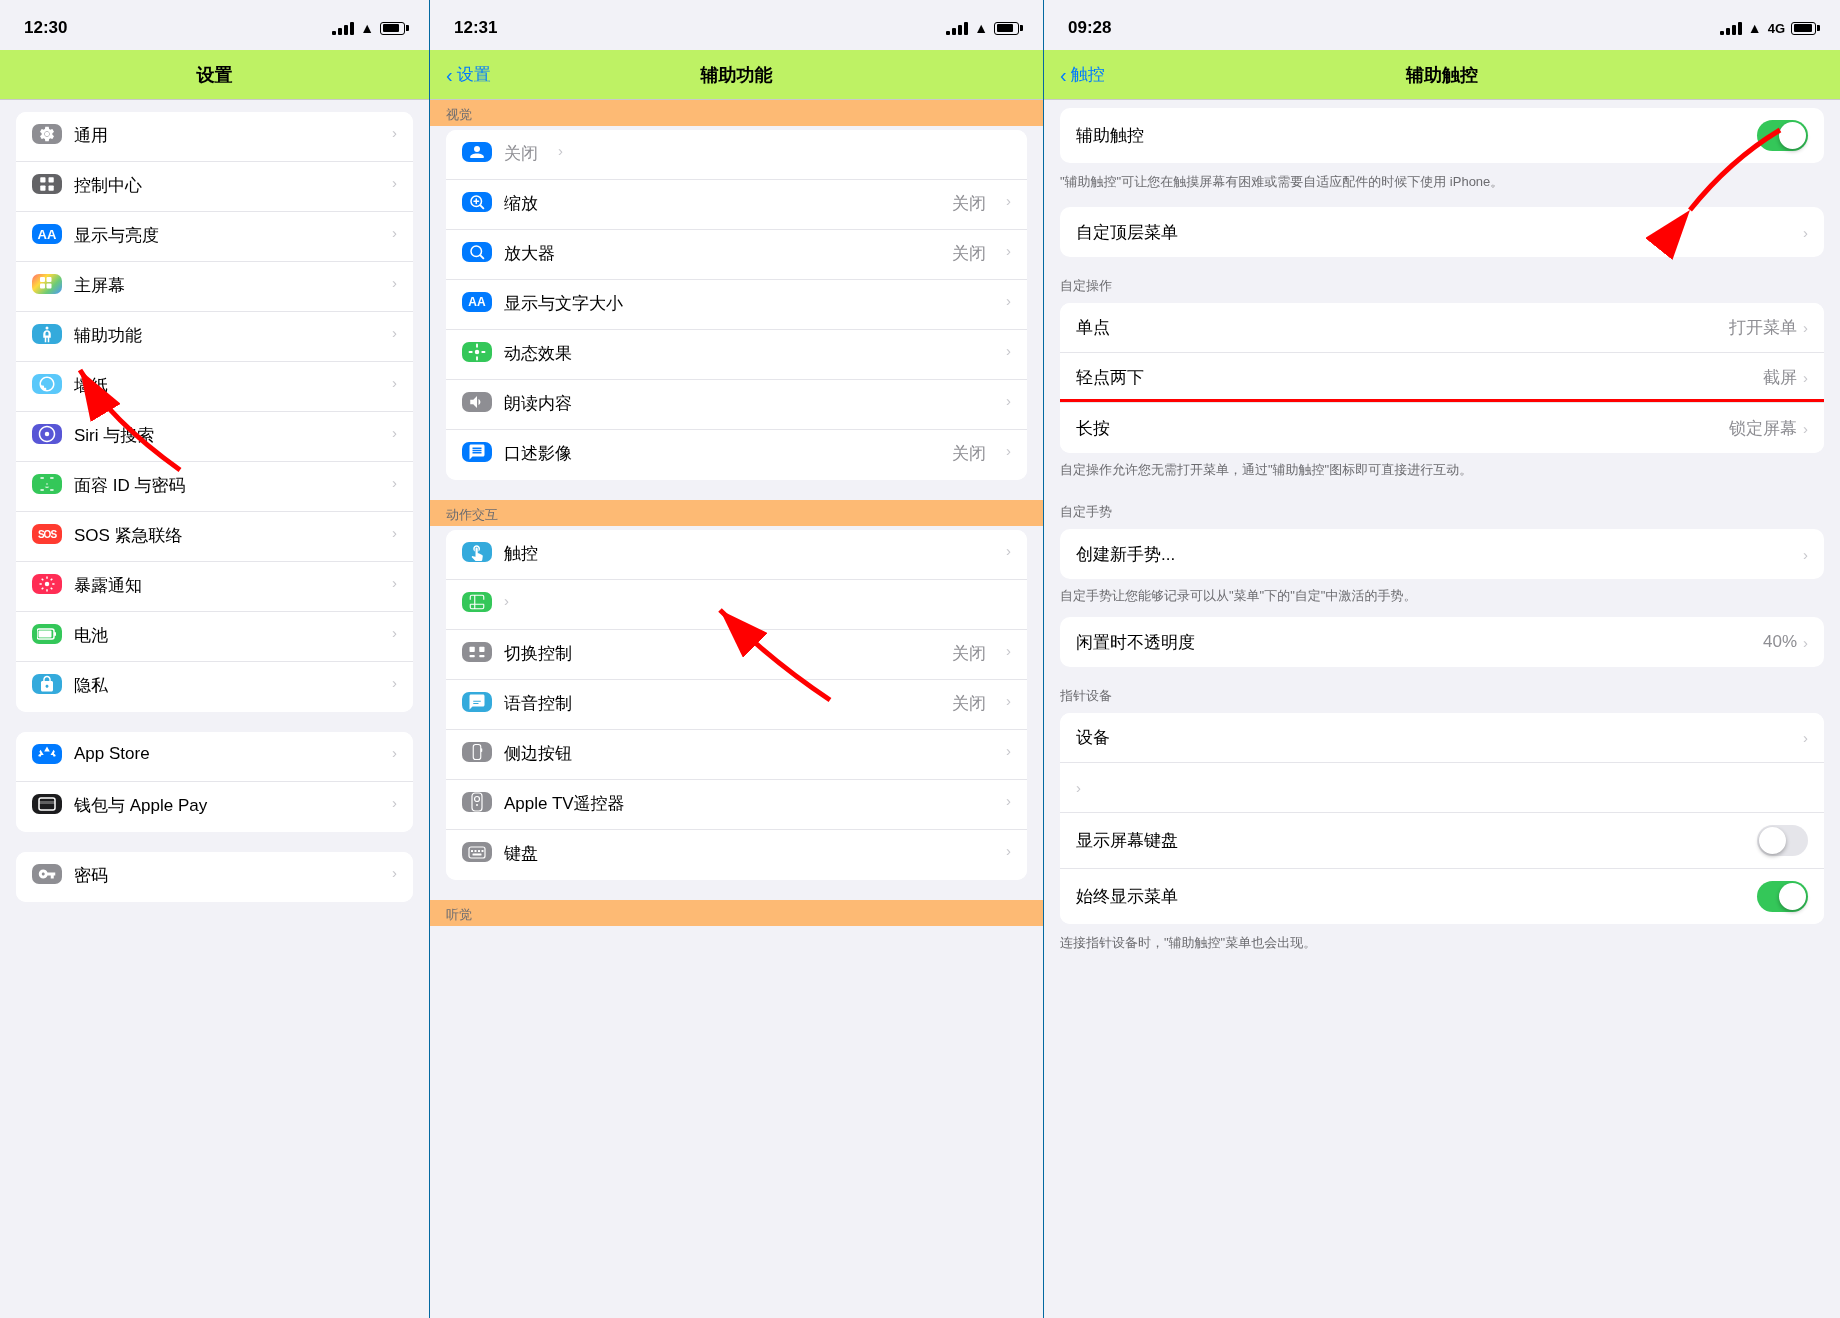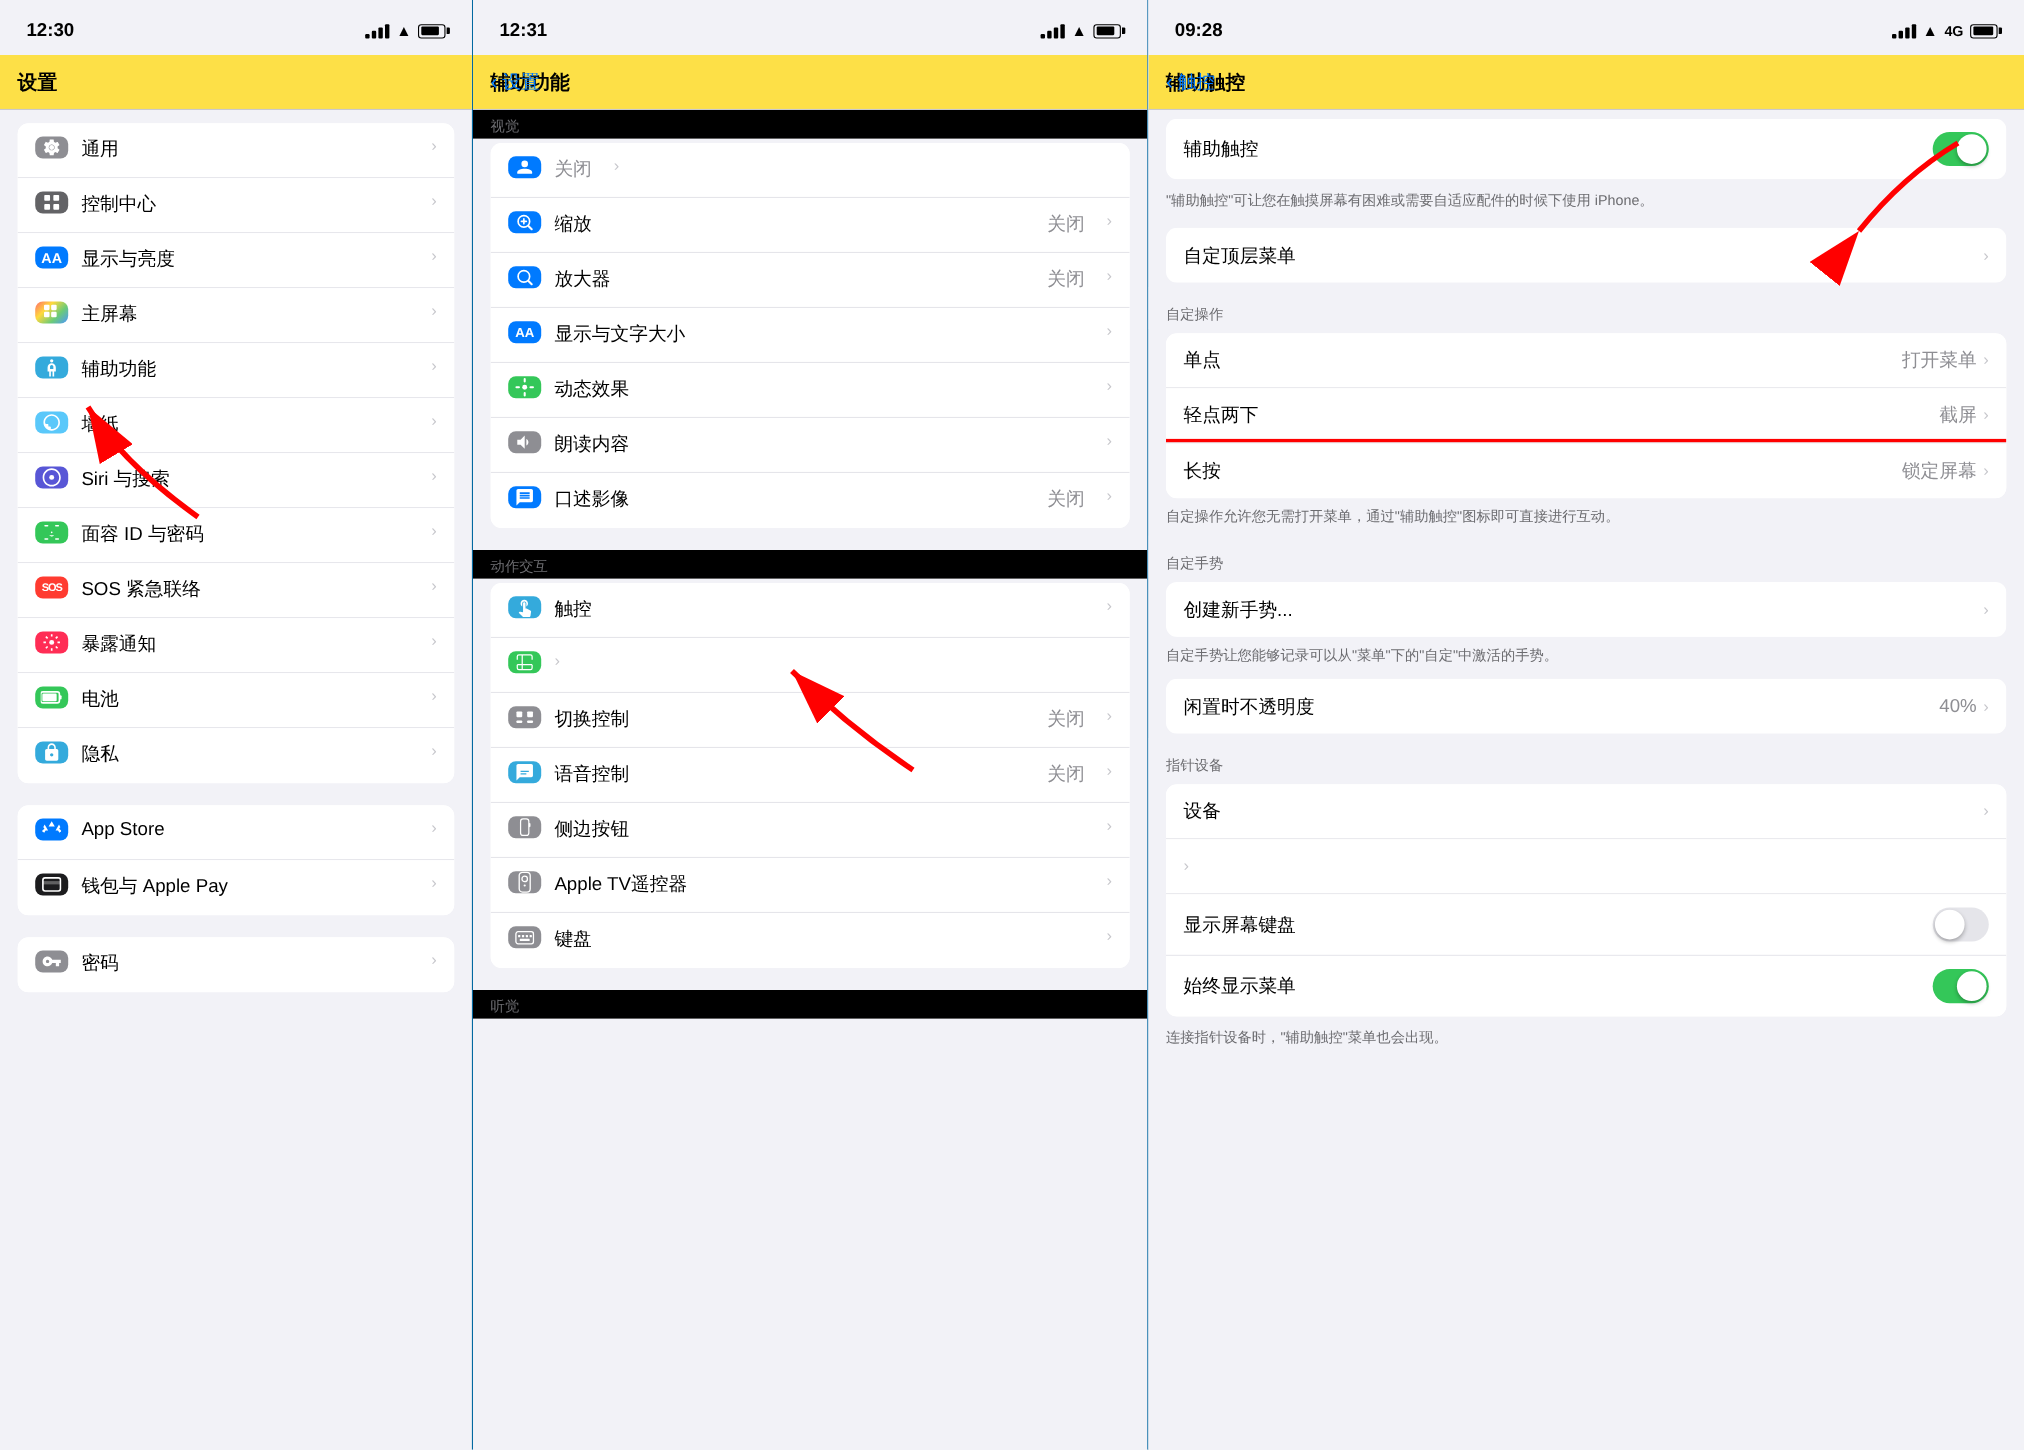--- a/index.html
+++ b/index.html
@@ -75,23 +75,24 @@
       background: #000;
       height: 100%;
       border-radius: 1px;
     }
     .signal-4g { font-size: 13px; font-weight: 600; color: #000; }
 
     
     .nav-bar {
       display: flex;
       align-items: center;
+      justify-content: center;
       padding: 0 16px;
       height: 50px;
-      background: #fde047;
+      background: #bef264;
       position: relative;
       border-bottom: 1px solid #c8c8cc;
     }
     .nav-title {
       font-size: 18px;
       font-weight: 600;
       color: #000;
       text-align: center;
     }
     .nav-back {
@@ -192,21 +193,21 @@
       right: 0;
       height: 3px;
       background: #ff0000;
     }
 
     
     .p2-section-label {
       padding: 6px 16px 2px;
       font-size: 13px;
       color: #6c6c70;
-      background: #000000;
+      background: #fdba74;
     }
 
     
     .p3-list-item {
       display: flex;
       align-items: center;
       padding: 12px 16px;
       min-height: 50px;
       border-bottom: 1px solid #e5e5ea;
       background: #fff;

